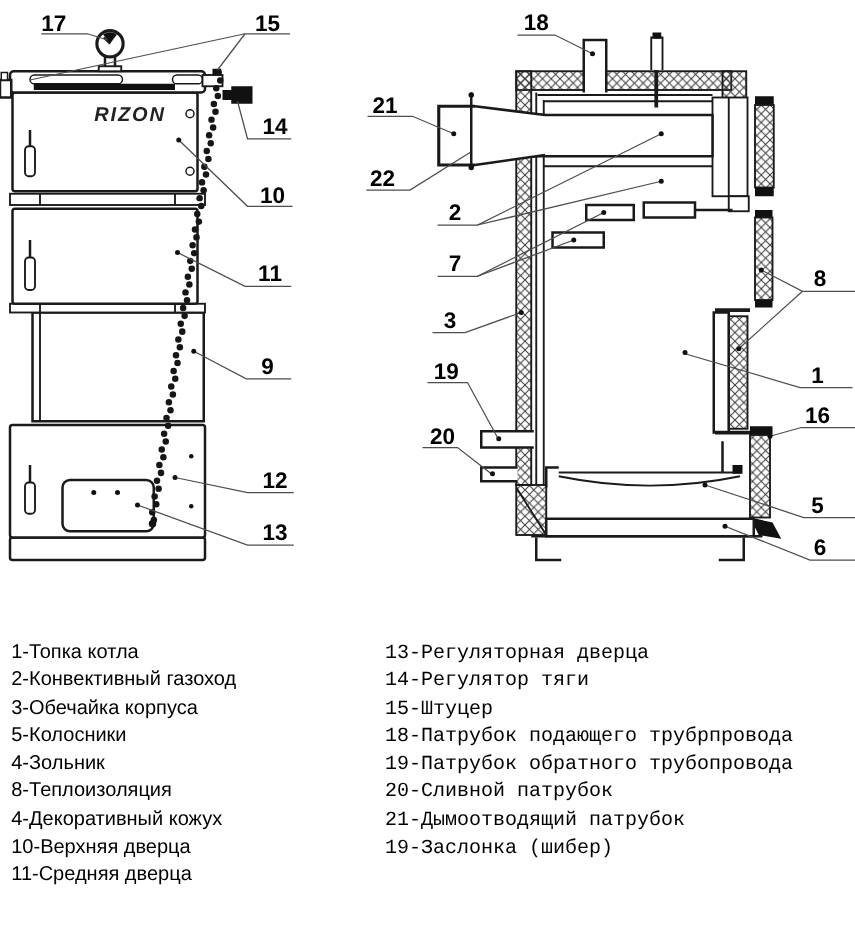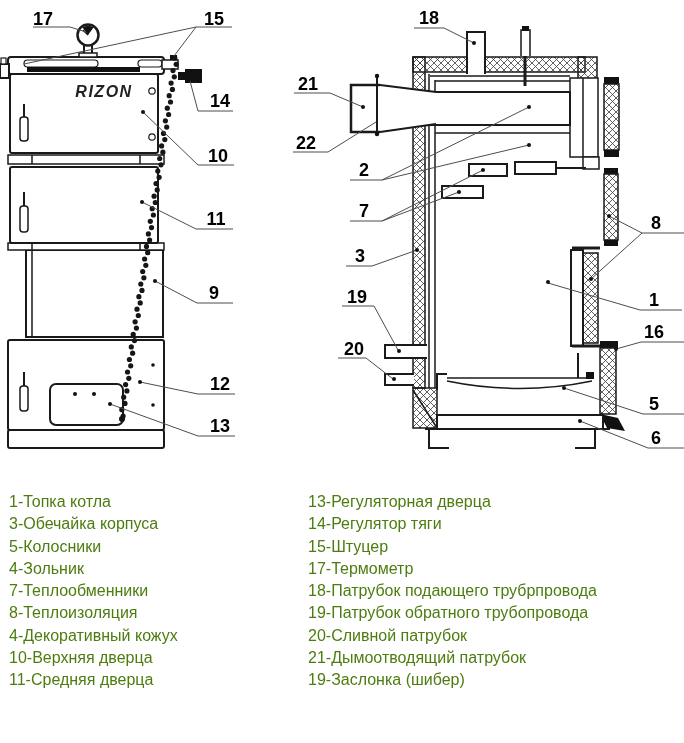--- a/index.html
+++ b/index.html
@@ -15,24 +15,24 @@
   .ln2 {stroke:#1a1a1a;stroke-width:2;fill:none;}
   .ln3 {stroke:#1a1a1a;stroke-width:3;fill:none;}
   .hz  {fill:url(#xh);stroke:#1a1a1a;stroke-width:1.5;}
   .blk {fill:#111;stroke:none;}
   .ldr {stroke:#4d4d4d;stroke-width:1;fill:none;}
   .dot {fill:#111;stroke:none;}
   .lbl {font:bold 18px "Liberation Sans",sans-serif;fill:#000;text-anchor:middle;}
   .logo{font:italic bold 16px "Liberation Sans",sans-serif;letter-spacing:1.5px;
         fill:#222;text-anchor:middle;}
   
-  .legend-col{position:absolute;top:491px;font:16px/22.3px "Liberation Sans",sans-serif;
-              color:#4d7c0f;white-space:nowrap;}
+  .legend-col{position:absolute;top:511px;font:16px/22.3px "Liberation Sans",sans-serif;
+              color:#000000;white-space:nowrap;}
   .legend-col-left{left:9px;}
-  .legend-col-right{left:308px;}
+  .legend-col-right{left:308px;font-family:Liberation Mono, monospace;}
 </style>
 </head>
 <body>
 
 <div class="stage">
 
   <svg width="684" height="480" viewBox="0 0 684 480">
     <defs>
       <pattern id="xh" width="7" height="7" patternUnits="userSpaceOnUse">
         <path d="M0,7 L7,0 M0,0 L7,7" stroke="#3a3a3a" stroke-width="0.8" fill="none"></path>
@@ -325,33 +325,32 @@
       <text class="lbl" x="656" y="229">8</text>
       <text class="lbl" x="654" y="306">1</text>
       <text class="lbl" x="654" y="338">16</text>
       <text class="lbl" x="654" y="410">5</text>
       <text class="lbl" x="656" y="444">6</text>
     </g>
   </svg>
 
   <div class="legend-col legend-col-left">
     <div>1-Топка котла</div>
+    <div>2-Конвективный газоход</div>
     <div>3-Обечайка корпуса</div>
     <div>5-Колосники</div>
     <div>4-Зольник</div>
-    <div>7-Теплообменники</div>
     <div>8-Теплоизоляция</div>
     <div>4-Декоративный кожух</div>
     <div>10-Верхняя дверца</div>
     <div>11-Средняя дверца</div>
   </div>
   <div class="legend-col legend-col-right">
     <div>13-Регуляторная дверца</div>
     <div>14-Регулятор тяги</div>
     <div>15-Штуцер</div>
-    <div>17-Термометр</div>
     <div>18-Патрубок подающего трубрпровода</div>
     <div>19-Патрубок обратного трубопровода</div>
     <div>20-Сливной патрубок</div>
     <div>21-Дымоотводящий патрубок</div>
     <div>19-Заслонка (шибер)</div>
   </div>
 </div>
 
 </body></html>

